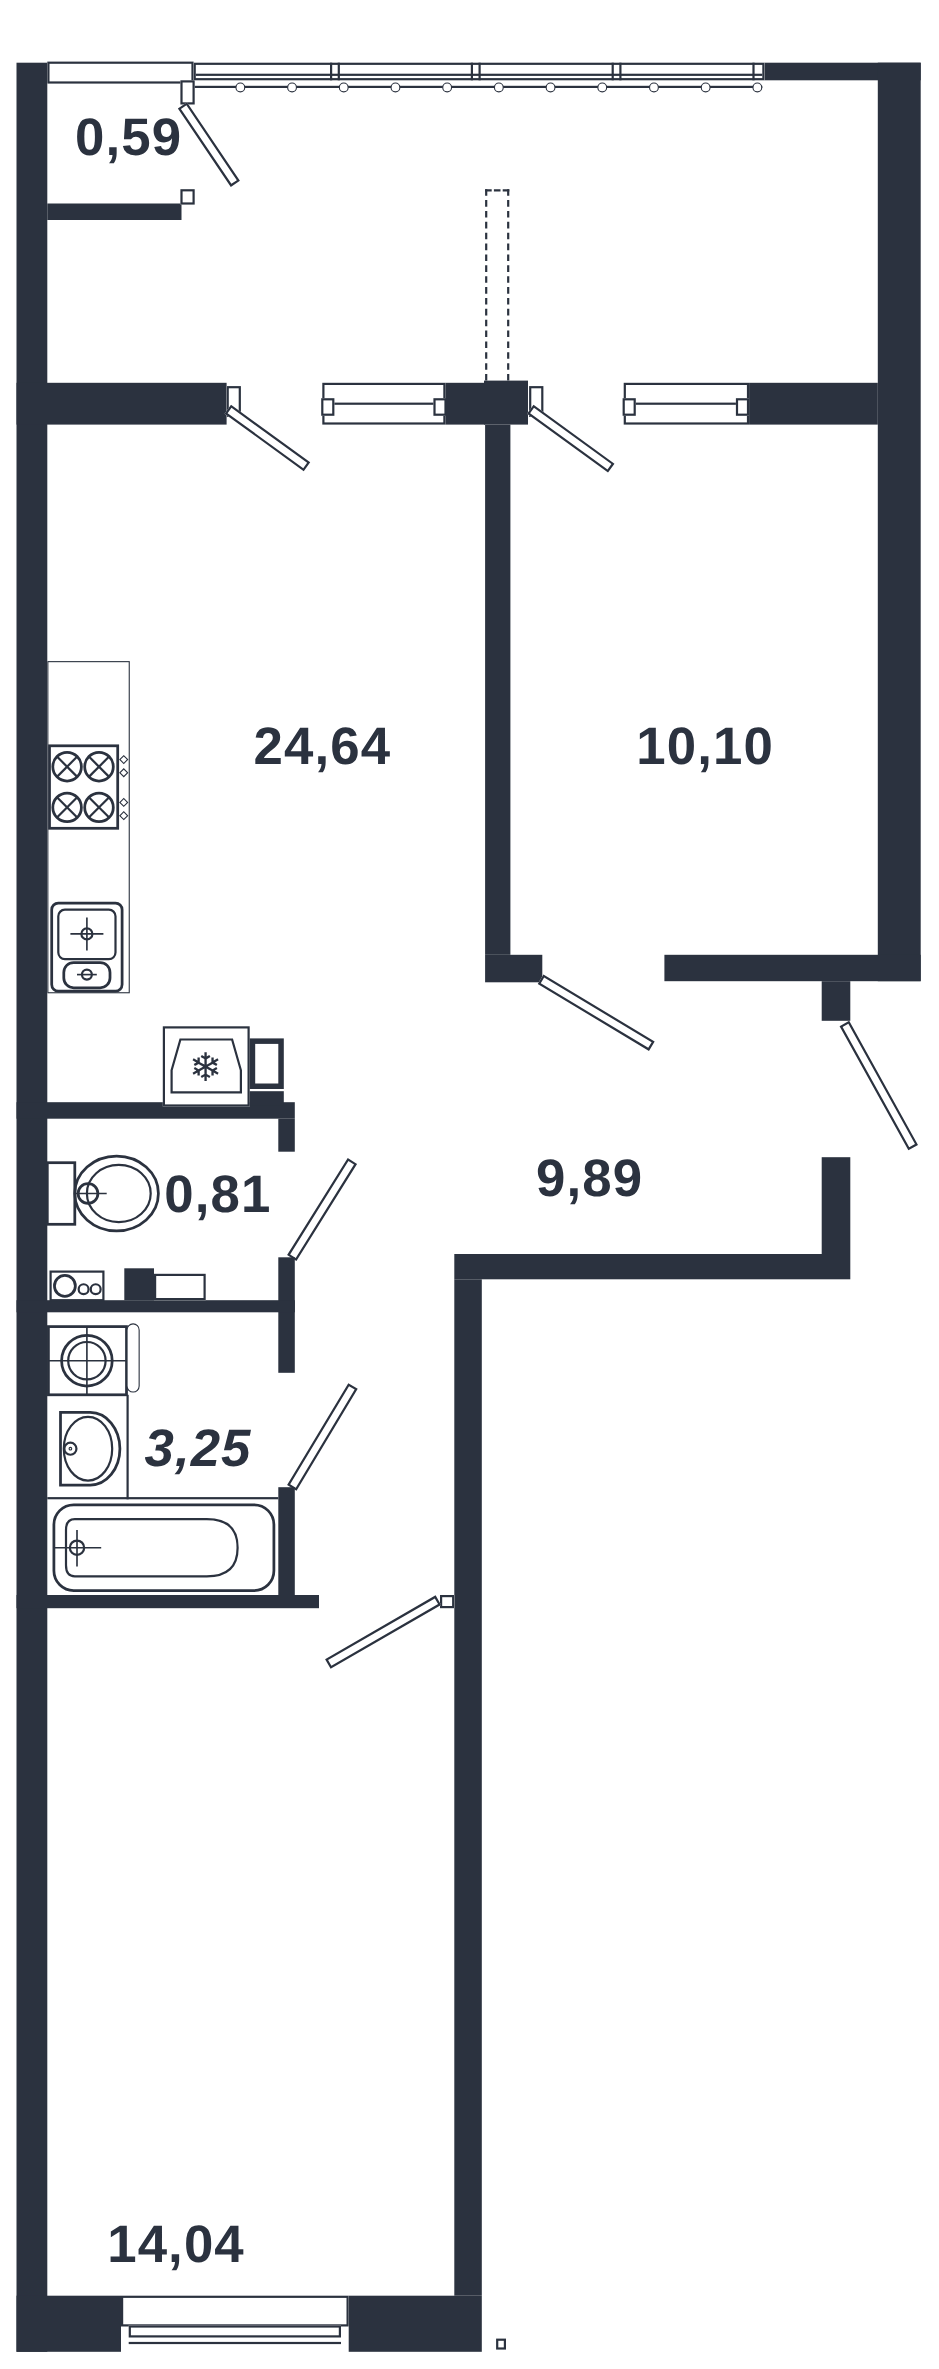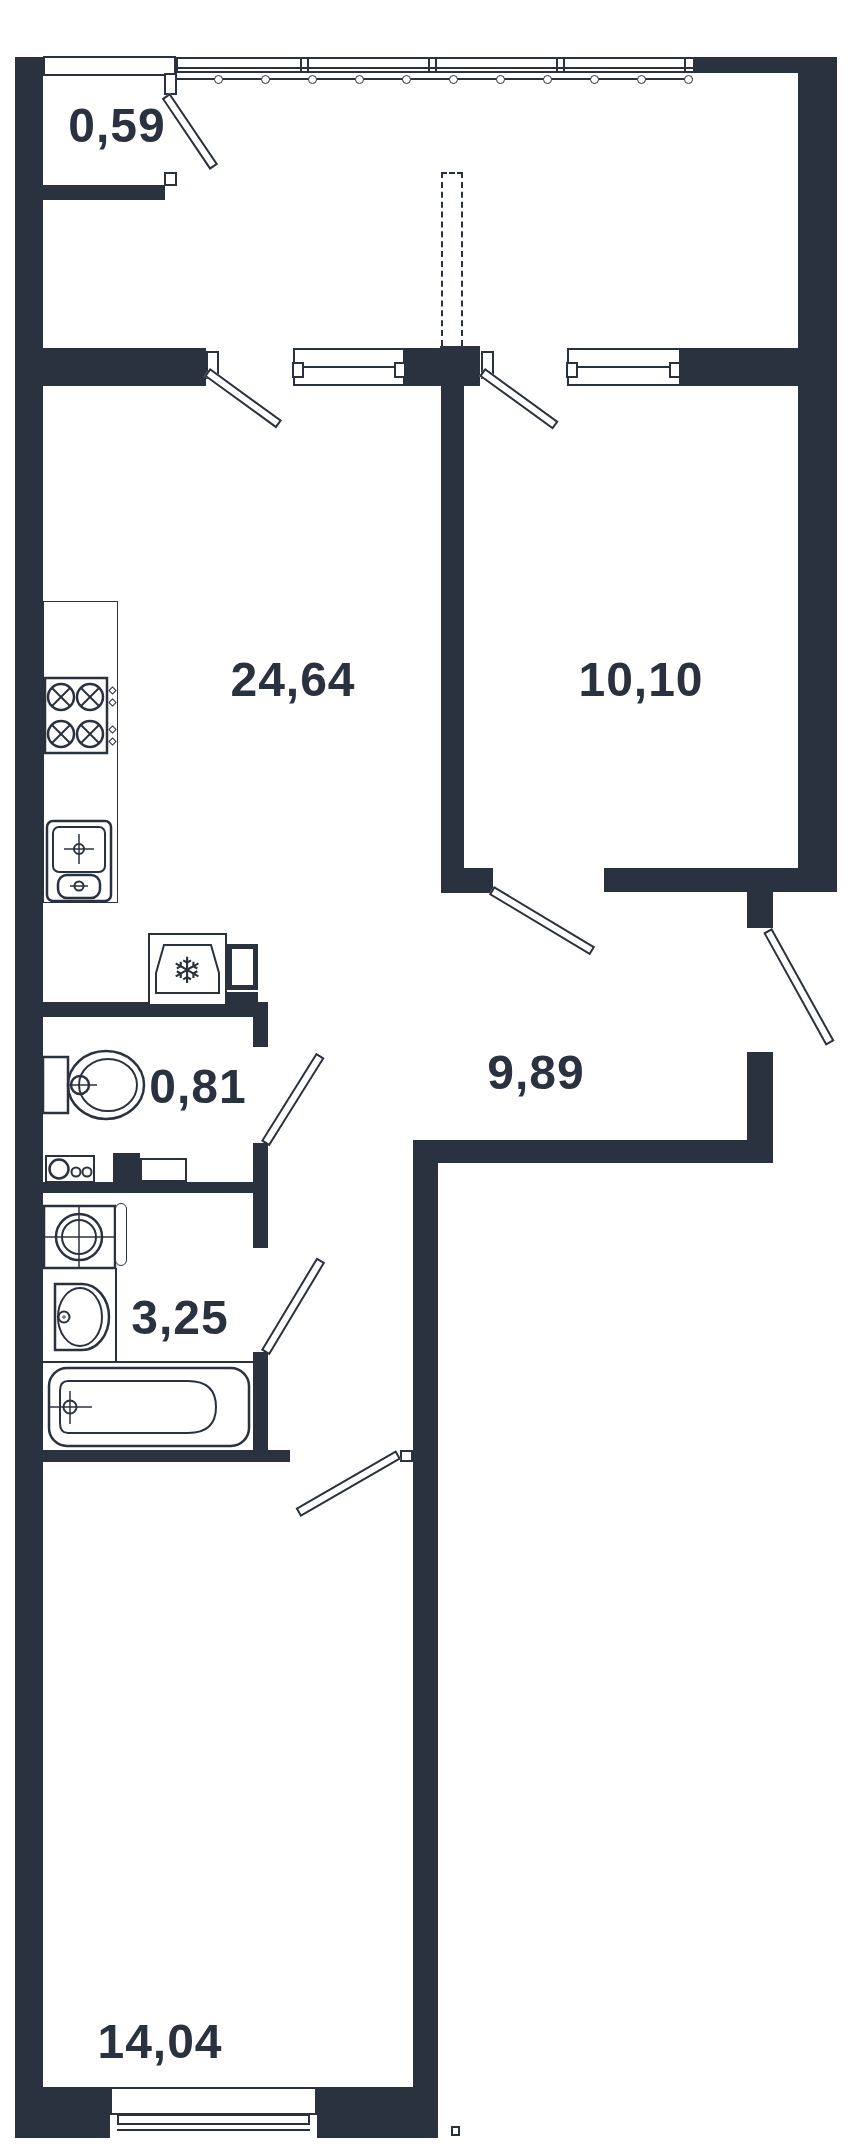--- a/index.html
+++ b/index.html
@@ -197,16 +197,16 @@
     <circle cx="22" cy="40" r="6.5" stroke-width="2"></circle>
     <line x1="2" y1="40" x2="44" y2="40" stroke-width="1.5"></line>
     <line x1="22" y1="24" x2="22" y2="57" stroke-width="1.5"></line>
   </svg>
 
   <div class="lbl" style="left:117px;top:125px;">0,59</div>
   <div class="lbl" style="left:293px;top:679px;">24,64</div>
   <div class="lbl" style="left:641px;top:679px;">10,10</div>
   <div class="lbl" style="left:524px;top:1072px;margin-left:12px;">9,89</div>
   <div class="lbl" style="left:198px;top:1086px;">0,81</div>
-  <div class="lbl" style="left:180px;top:1317px;">3,25</div>
+  <div class="lbl" style="left:180px;top:1317px;font-style:italic;">3,25</div>
   <div class="lbl" style="left:123px;top:2041px;margin-left:37px;">14,04</div>
 
 </div>
 
 </body></html>

